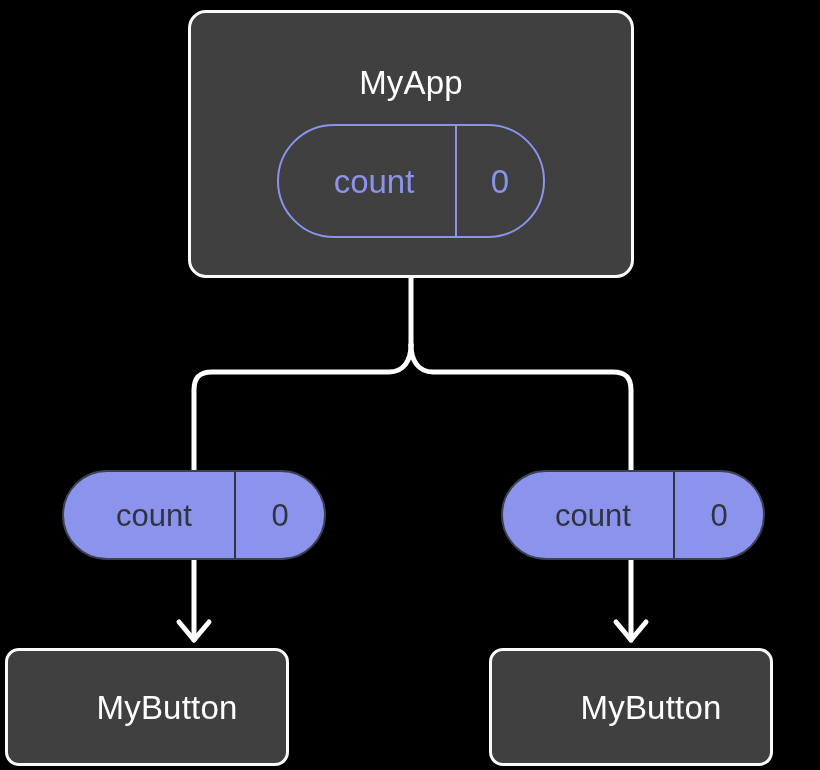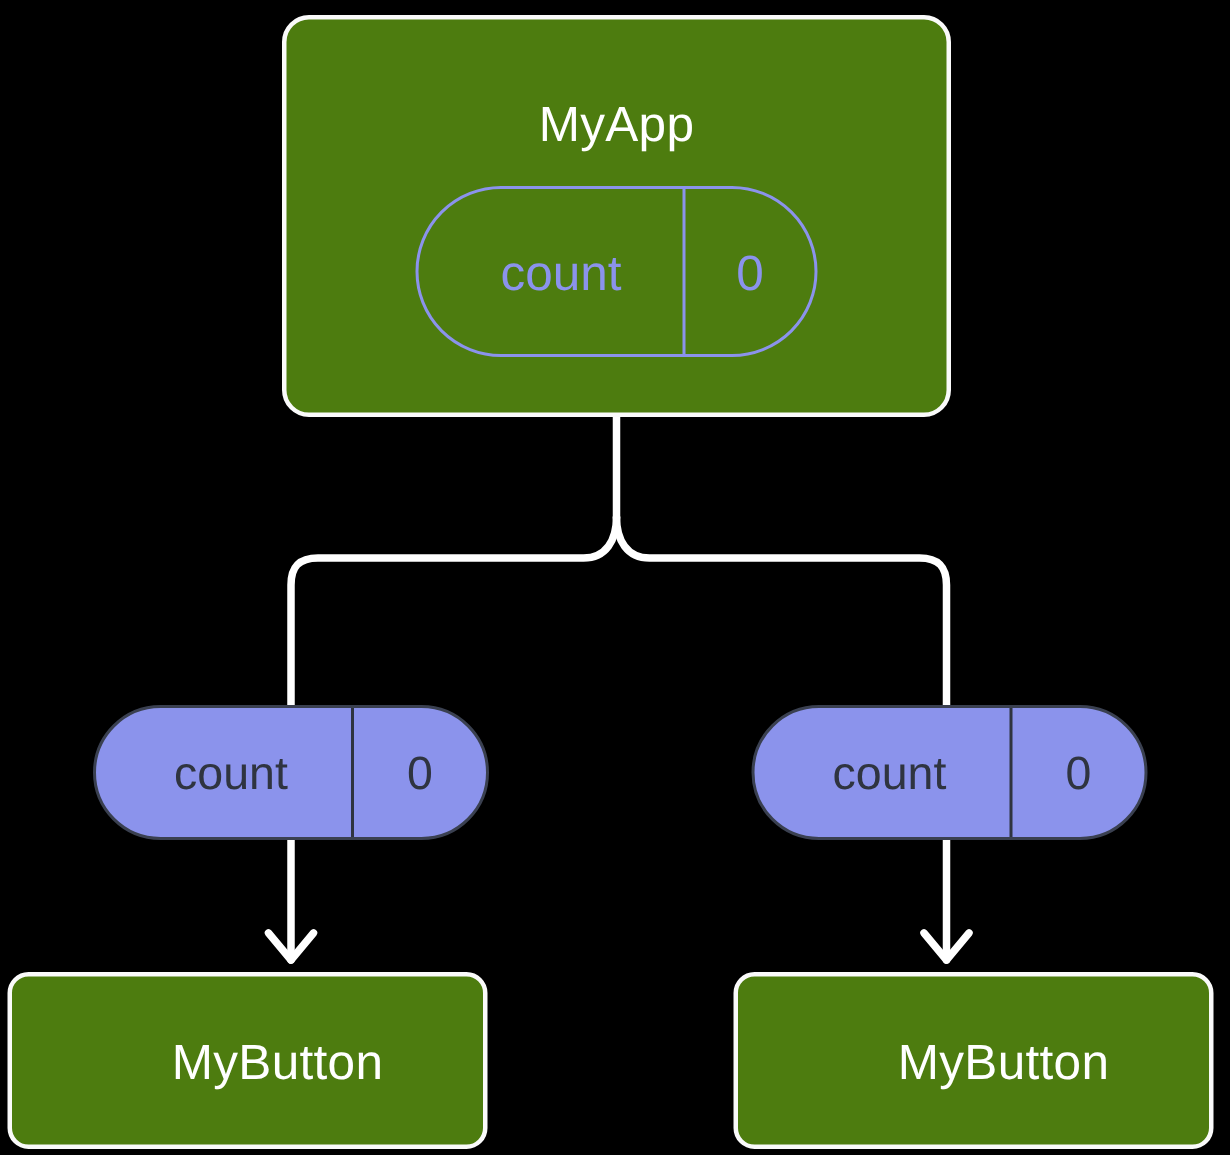--- a/index.html
+++ b/index.html
@@ -27,21 +27,21 @@
     top: 0;
     width: 820px;
     height: 770px;
     pointer-events: none;
   }
 
   
   .comp-box {
     position: absolute;
     box-sizing: border-box;
-    background: #4d7c0f;
+    background: #404040;
     border: 3px solid #FAFAFA;
     border-radius: 14px;
     display: flex;
     flex-direction: column;
     align-items: center;
   }
   .comp-title {
     color: #FFFFFF;
     font-size: 33px;
     line-height: 1;
@@ -57,21 +57,21 @@
     height: 268px;
     border-radius: 18px;
   }
   #box-myapp .comp-title {
     margin-top: 53px;
   }
 
   
   .box-mybutton {
     top: 648px;
-    width: 320px;
+    width: 284px;
     height: 118px;
     justify-content: center;
     padding-left: 40px;
   }
   #box-mybutton-left  { left: 5px; }
   #box-mybutton-right { left: 489px; }
 
   
   .pill {
     position: absolute;

